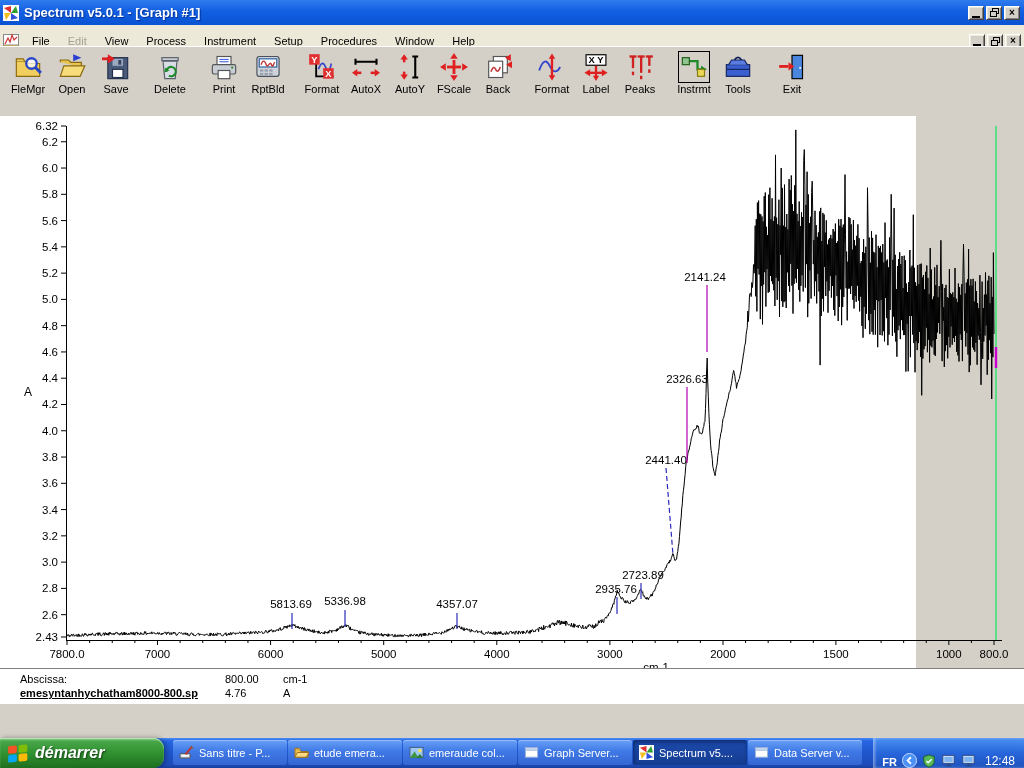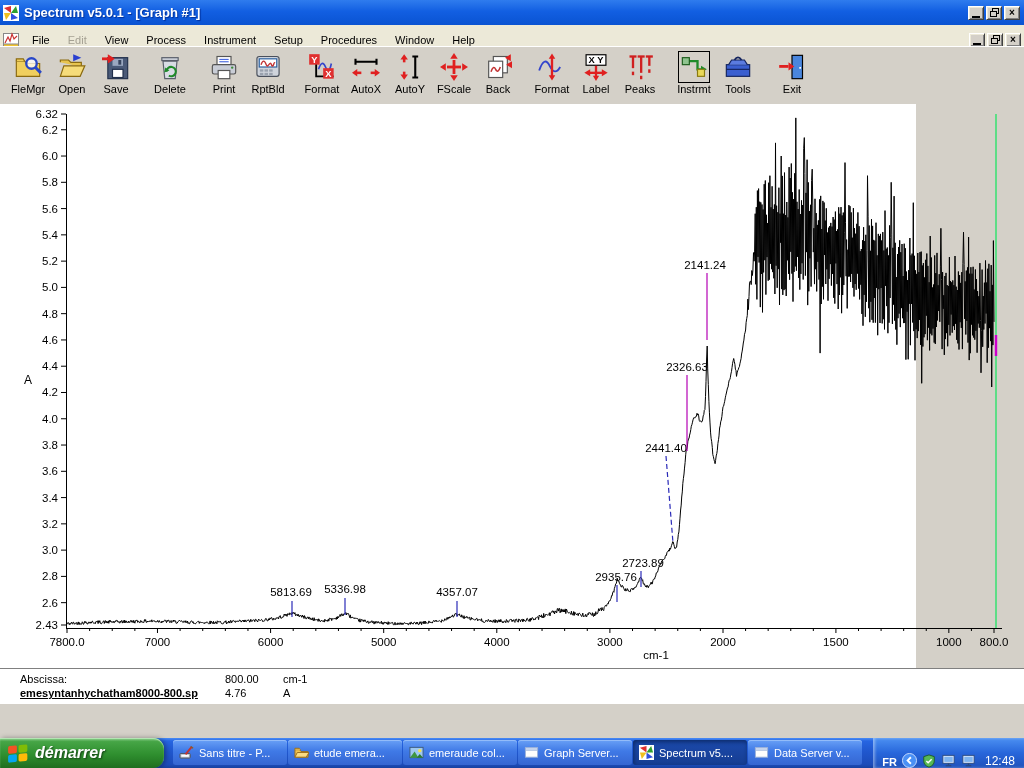--- a/index.html
+++ b/index.html
@@ -13,37 +13,37 @@
   display:flex;align-items:center;gap:5px;padding:0 3px}
 .titlebar .title{color:#fff;font-weight:bold;font-size:13px;flex:1;white-space:nowrap;text-shadow:1px 1px 1px #00309a}
 .winbtns{display:flex;gap:2px;margin-right:1px}
 .winbtn{width:16px;height:14px;background:#d4d0c8;border:1px solid;border-color:#ffffff #404040 #404040 #ffffff;
   box-shadow:inset 1px 1px 0 #ece9d8,inset -1px -1px 0 #808080;
   display:flex;align-items:center;justify-content:center;font-size:10px;font-weight:bold;color:#000;line-height:1}
 .glyph-min{display:block;width:8px;height:2px;background:#000;margin-top:8px}
 
 
 .menubar{position:absolute;left:0;top:25px;width:1024px;height:35px;background:#ece9d8;
-  display:flex;align-items:center;border-bottom:6px solid #0ea5e9;padding:0 2px}
+  display:flex;align-items:center;border-bottom:3px solid #0ea5e9;padding:0 2px}
 .menubar .child-icon{width:18px;height:16px;margin-right:3px;display:flex;align-items:center;justify-content:center}
 #menu-items{display:flex;flex:1}
 .menu-item{padding:0 9px;font-size:11px;height:20px;line-height:20px;color:#000;cursor:default}
 .menu-item.disabled{color:#a5a193}
 
 
 .toolbar{position:absolute;left:0;top:46px;width:1024px;height:58px;background:#d4d0c8;border-top:1px solid #fff;
   display:flex;align-items:flex-start;padding:4px 0 0 6px}
 .tbtn{width:44px;display:flex;flex-direction:column;align-items:center;font-size:11px;color:#000;cursor:default}
 .tbtn .ic{height:32px;display:flex;align-items:center;justify-content:center}
 .tbtn .ic svg{width:28px;height:28px}
 .tbtn.group-start{margin-left:10px}
 .tbtn.boxed .ic{border:1px solid #000;padding:0 1px;background:#d4d0c8}
 
 
-.chart{position:absolute;left:0;top:104px;width:916px;height:564px;background:#fff}
+.chart{position:absolute;left:0;top:116px;width:916px;height:564px;background:#fff}
 .chart svg{position:absolute;left:0;top:0}
 
 
 .infobar{position:absolute;left:0;top:668px;width:1024px;height:38px;background:#fff;
   border-top:1px solid #808080;border-bottom:2px solid #d4d0c8;font-size:11px;color:#000}
 .infobar span{position:absolute;white-space:nowrap}
 .if-filename{font-weight:bold;text-decoration:underline}
 
 
 .statusbar{position:absolute;left:0;top:706px;width:1024px;height:32px;background:#d4d0c8;

